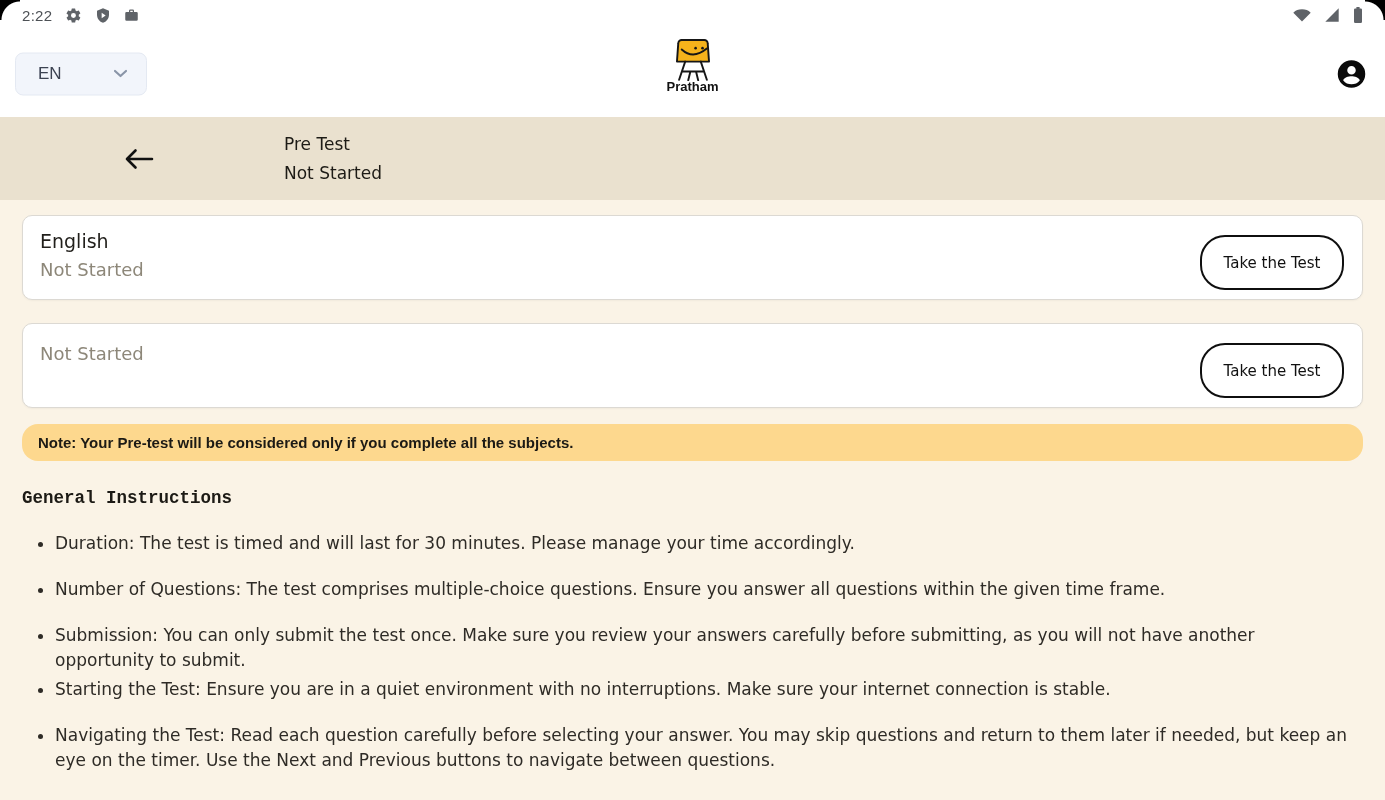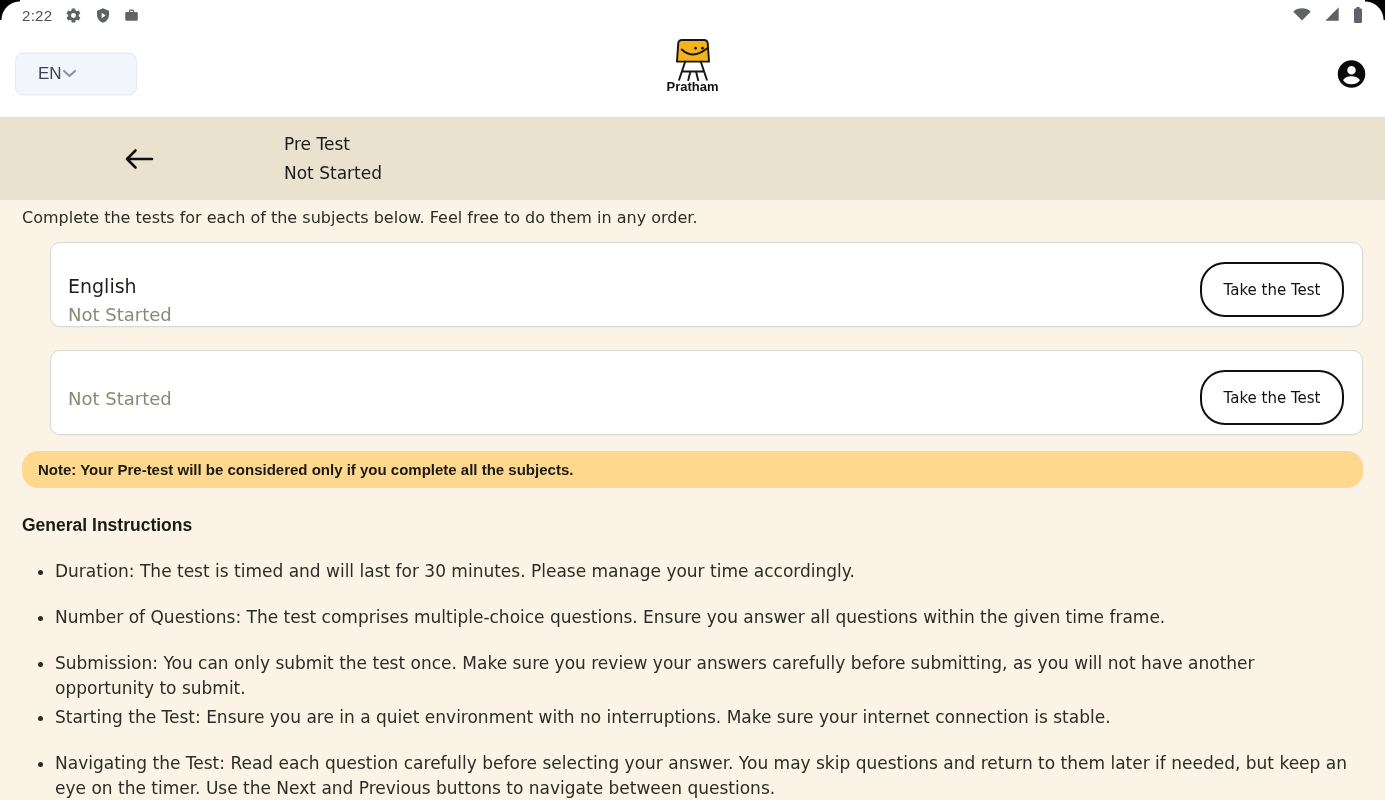--- a/index.html
+++ b/index.html
@@ -12,31 +12,31 @@
   
   .corner { position:absolute; width:20px; height:20px; z-index:50; }
   .corner-tl { top:0; left:0; background:radial-gradient(circle at 100% 100%, rgba(0,0,0,0) 18px, #000 19px); }
   .corner-tr { top:0; right:0; background:radial-gradient(circle at 0% 100%, rgba(0,0,0,0) 18px, #000 19px); }
 
   
   .status-bar {
     height:30px; background:#ffffff; display:flex; align-items:center;
     justify-content:space-between; padding:0 22px;
   }
-  .sb-left, .sb-right { display:flex; align-items:flex-start; gap:13px; }
+  .sb-left, .sb-right { display:flex; align-items:center; gap:13px; }
   .sb-time { font-family:"Liberation Sans", sans-serif; font-size:15px; color:#4d5156; letter-spacing:.3px; }
   .sb-ico { display:flex; align-items:center; }
   .sb-ico svg { display:block; }
 
   
   .app-header { height:87px; background:#ffffff; position:relative; }
   .lang-select {
     position:absolute; left:15px; top:50%; transform:translateY(-50%);
-    width:122px; height:43px; background:#F2F5FB; border:1px solid #E4E9F2;
-    border-radius:8px; display:flex; align-items:center; 
+    width:132px; height:43px; background:#F2F5FB; border:1px solid #E4E9F2;
+    border-radius:8px; display:flex; align-items:center; justify-content:space-between;
     padding:0 18px 0 22px; cursor:pointer;
   }
   .lang-label { font-family:"Liberation Sans", sans-serif; font-size:17px; color:#3C4352; }
   .logo-wrap {
     position:absolute; left:50%; top:7px; transform:translateX(-50%);
     display:flex; flex-direction:column; align-items:center;
   }
   .logo-text { font-family:"Liberation Sans", sans-serif; font-weight:bold; font-size:13px; color:#111; margin-top:-2px; }
   .account-btn { position:absolute; right:17px; top:50%; transform:translateY(-50%); cursor:pointer; line-height:0; }
 
@@ -46,42 +46,41 @@
   .toolbar-titles { margin-left:105px; }
   .toolbar-title { font-size:17px; color:#1D1B16; line-height:29px; }
   .toolbar-subtitle { font-size:17px; color:#1D1B16; line-height:29px; }
 
   
   .content { padding:0 22px; }
   .intro { margin-top:8px; font-size:16px; color:#2E2B26; }
 
   .subject-card {
     position:relative; margin-top:15px; height:85px; background:#ffffff;
-    border:1px solid #DCD9D3; border-radius:10px; padding:31px 0 0 17px;
+    border:1px solid #DCD9D3; border-radius:10px; padding:13px 0 0 17px;
     box-shadow:0 1px 2px rgba(0,0,0,0.04);
-    margin-left:28px;
   }
   .subject-card + .subject-card { margin-top:23px; }
   .subject-name { font-size:19px; color:#211F1B; line-height:24px; }
   .subject-status { font-size:18px; color:#8D8779; line-height:24px; margin-top:5px; }
   .take-test-btn {
     position:absolute; right:18px; top:19px; width:144px; height:55px;
     background:transparent; border:2px solid #0F0F0F; border-radius:25px;
     font-family:"DejaVu Sans", sans-serif; font-size:15px; color:#111;
     display:flex; align-items:center; justify-content:center; cursor:pointer;
   }
 
   .note-banner {
     margin-top:16px; height:37px; background:#FDD88E; border-radius:16px;
     display:flex; align-items:center; padding:4px 16px;
   }
   .note-text { font-family:"Liberation Sans", sans-serif; font-weight:bold; font-size:15px; color:#1C1A15; }
 
   .instructions-title {
-    margin-top:27px; font-family:Liberation Sans, sans-serif;
+    margin-top:27px; font-family:Liberation Mono, monospace;
     font-weight:bold; font-size:17.5px; color:#1C1A15;
   }
   .instructions-list { margin-top:23px; padding-left:33px; max-width:1330px; }
   .instructions-list li {
     font-size:17px; color:#2E2B26; line-height:25px; margin-bottom:21px;
   }
   .instructions-list li:nth-child(3) { margin-bottom:4px; }
 </style>
 </head>
 <body>
@@ -168,21 +167,20 @@
           </svg>
       </span>
     </div>
     <div class="toolbar-titles">
       <div class="toolbar-title">Pre Test</div>
       <div class="toolbar-subtitle">Not Started</div>
     </div>
   </div>
 
   <div class="content">
-    <div class="intro">Complete the tests for each of the subjects below. Feel free to do them in any order.</div>
 
     <div class="subject-card">
       <div class="subject-name">English</div>
       <div class="subject-status">Not Started</div>
       <button class="take-test-btn">Take the Test</button>
     </div>
 
     <div class="subject-card">
       <div class="subject-status">Not Started</div>
       <button class="take-test-btn">Take the Test</button>

